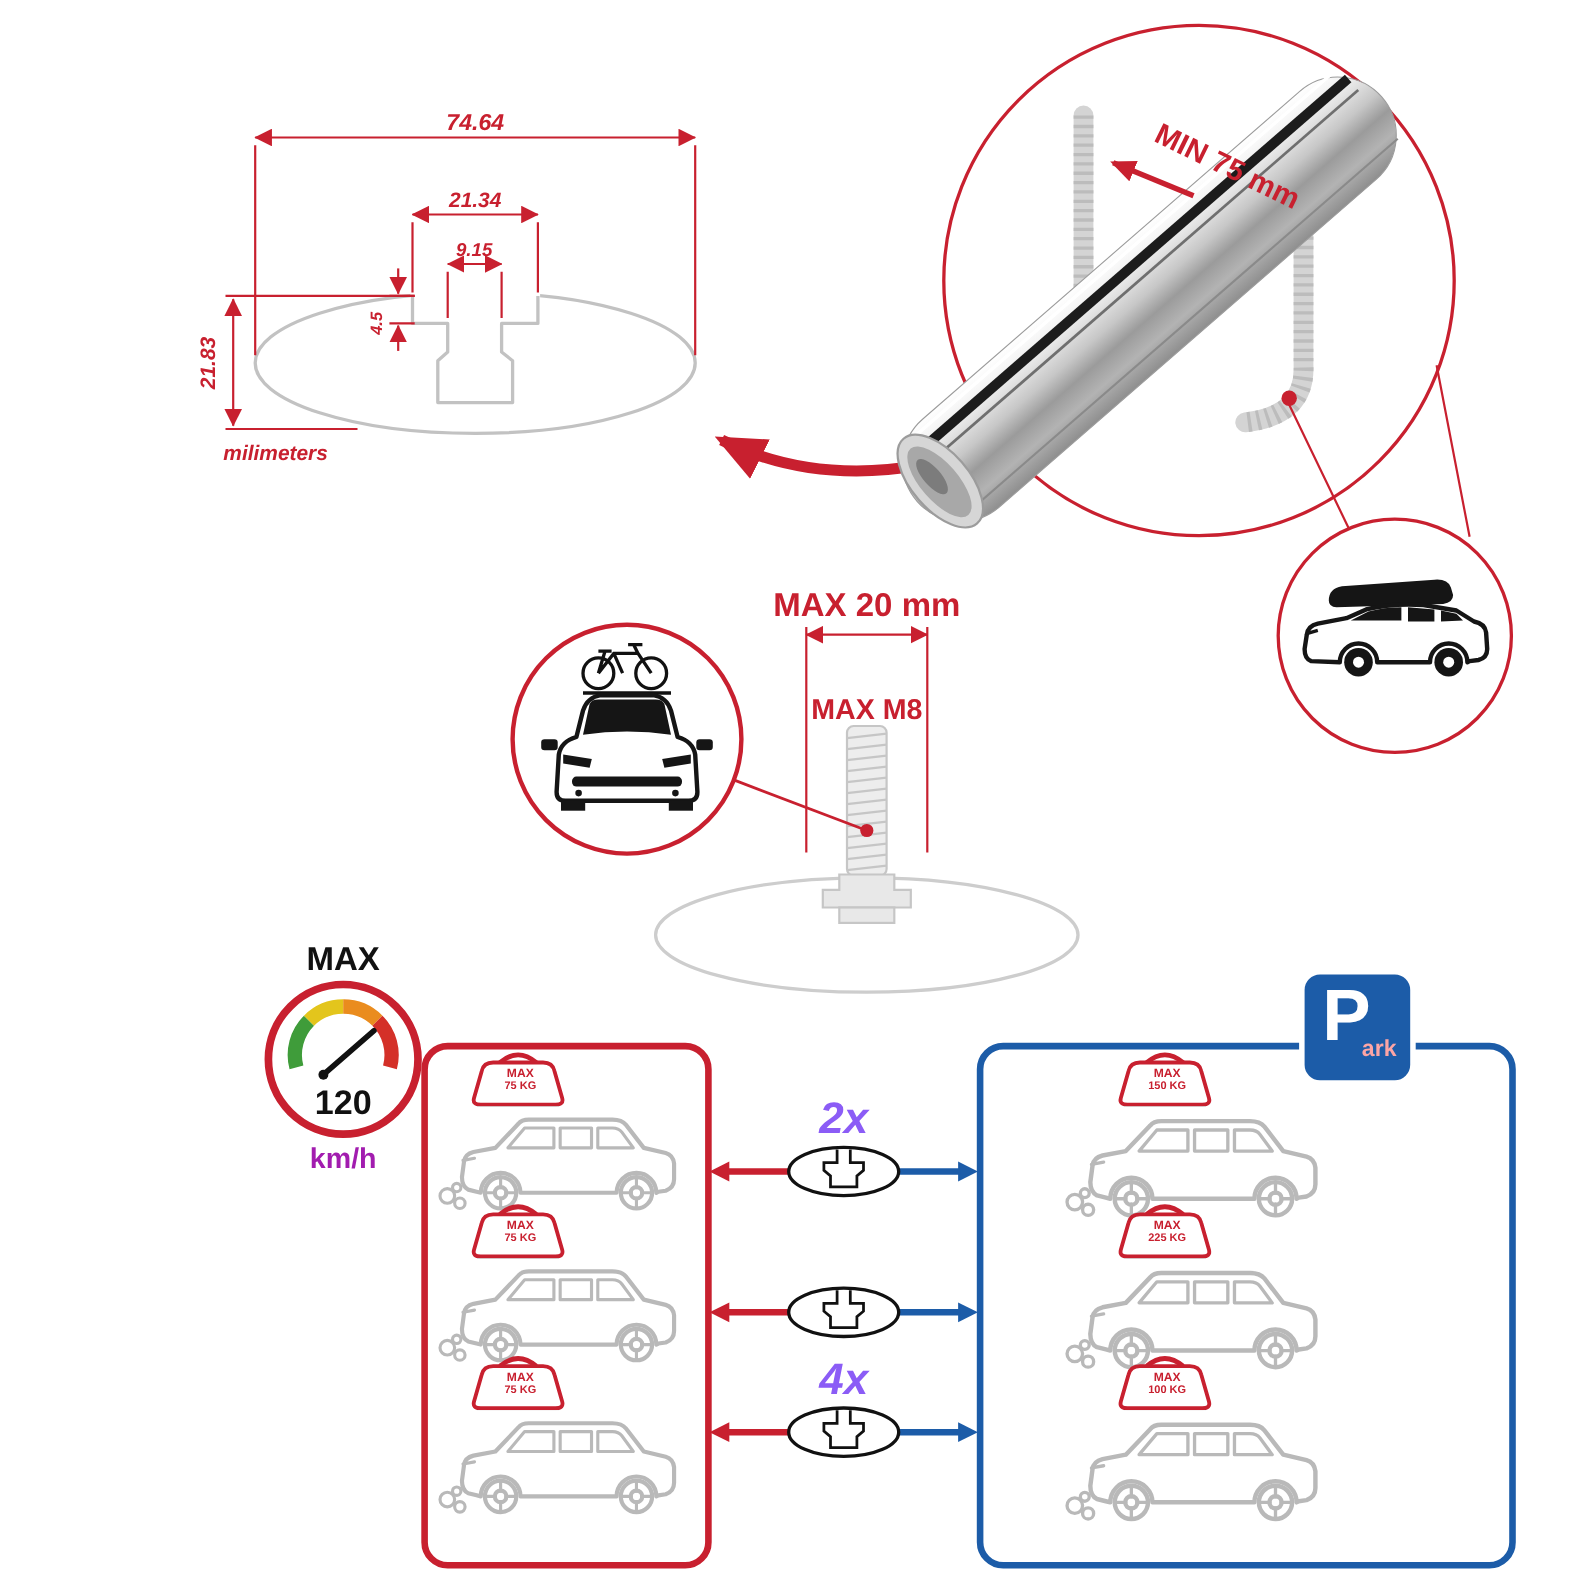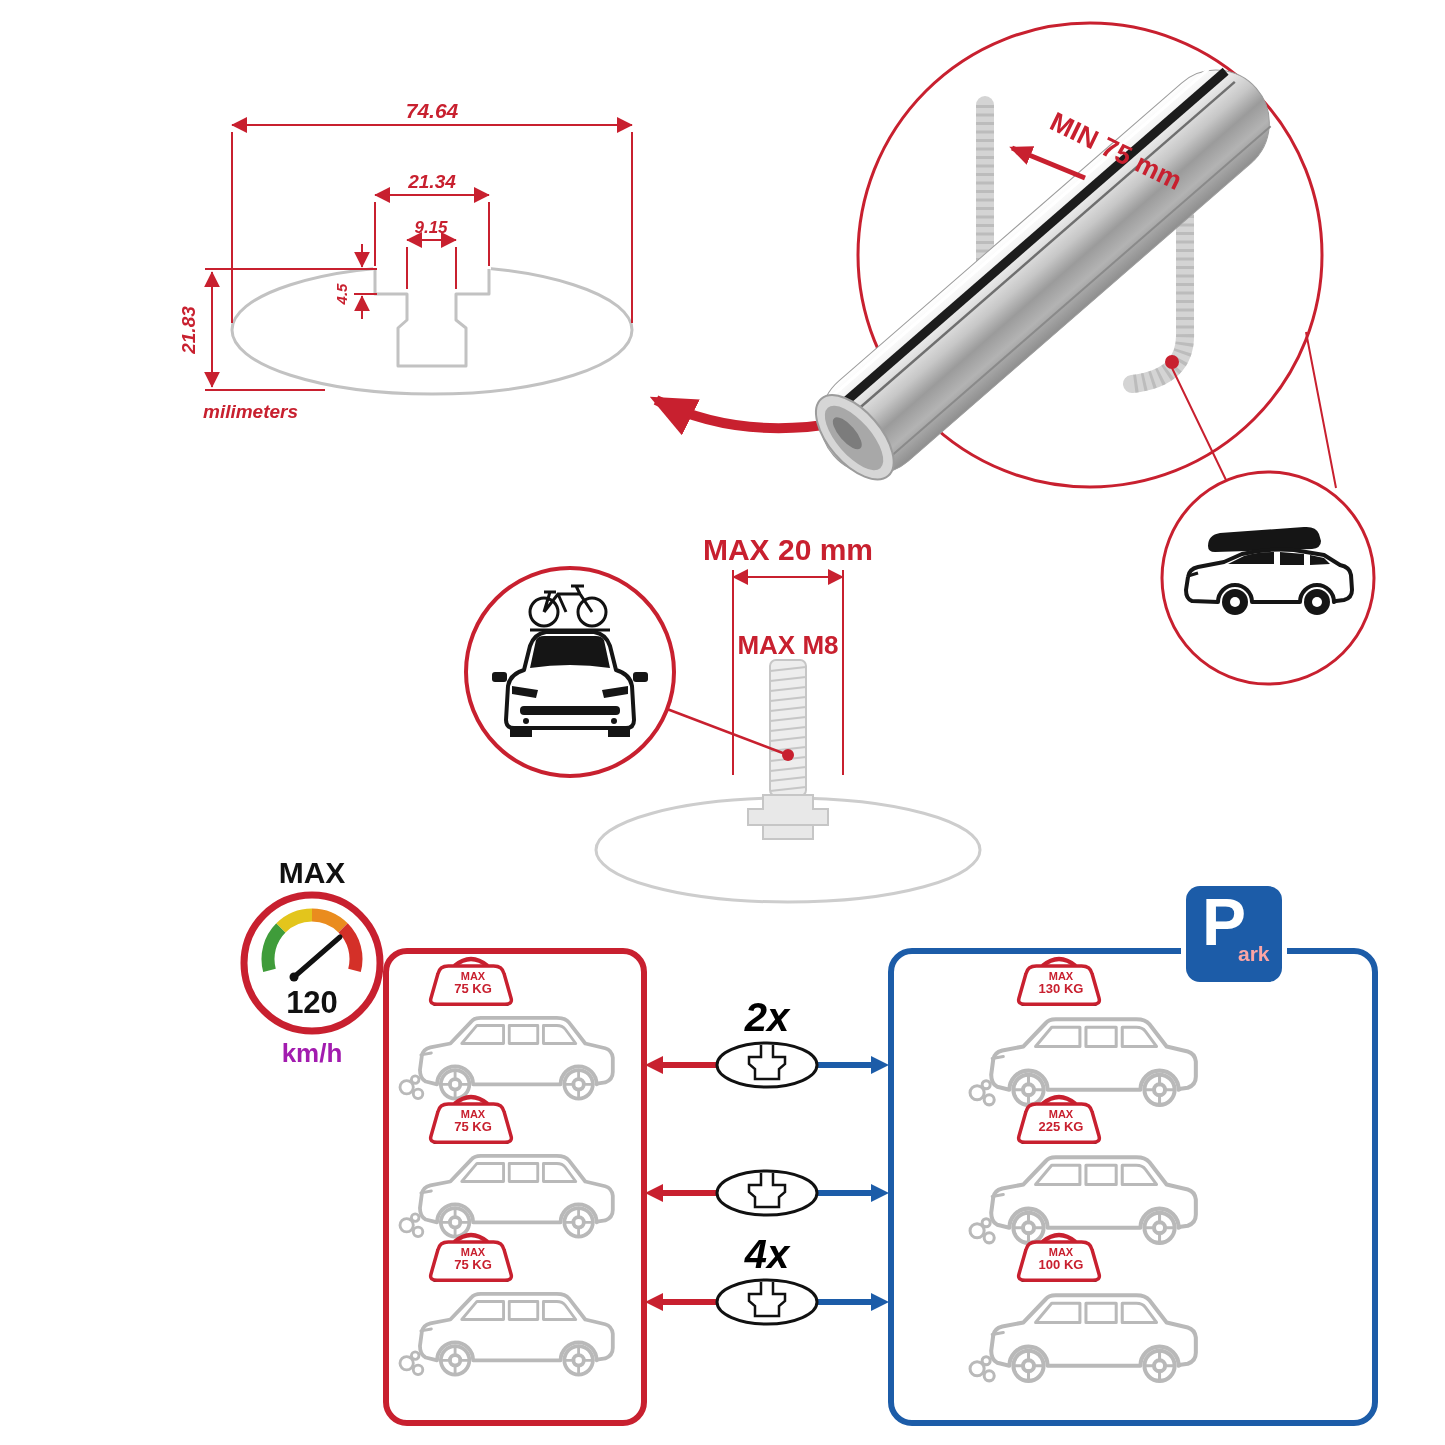--- a/index.html
+++ b/index.html
@@ -4,29 +4,29 @@
 <style>
   html,body{margin:0;padding:0;background:#fff;}
   .canvas{position:relative;width:1445px;height:1445px;background:#fff;overflow:hidden;
           font-family:"Liberation Sans", sans-serif;}
   .abs{position:absolute;}
   svg text{font-family:"Liberation Sans", sans-serif;}
   .dim{fill:#c8202f;font-weight:700;font-style:italic;}
   .redtxt{fill:#c8202f;font-weight:700;}
   .blacktxt{fill:#111;font-weight:700;}
   .label-max{color:#c8202f;font-weight:700;text-align:center;line-height:1.12;}
-  .count-label{position:absolute;left:645px;width:244px;text-align:center;color:#000000;
+  .count-label{position:absolute;left:645px;width:244px;text-align:center;color:#8b5cf6;
                font-size:40px;font-weight:700;font-style:italic;}
   .box{position:absolute;border-radius:24px;}
   .red-box{border:6px solid #c8202f;}
   .blue-box{border:6px solid #1c5ca8;}
   .car-block{position:absolute;width:245px;height:160px;}
   .bag-label{position:absolute;left:30px;top:18px;width:100px;}
   .bag-label .l1{font-size:11px;}
-  .bag-label .l2{font-size:13px;}
+  .bag-label .l2{font-size:10px;}
   .park{position:absolute;left:1186px;top:886px;width:96px;height:96px;background:#1c5ca8;
         border-radius:14px;box-shadow:0 0 0 5px #fff;z-index:6;}
   .park .p{position:absolute;left:16px;top:-2px;color:#fff;font-size:66px;font-weight:700;}
   .park .ark{position:absolute;left:52px;top:56px;color:#fca5a5;font-size:21px;font-weight:700;}
   .speed-title{position:absolute;left:252px;top:856px;width:120px;text-align:center;
                font-size:30px;font-weight:700;color:#111;}
   .speed-unit{position:absolute;left:252px;top:1038px;width:120px;text-align:center;
               font-size:26px;font-weight:700;color:#a21caf;}
 </style>
 </head>
@@ -290,21 +290,21 @@
   </svg>
 
   <div class="box blue-box" style="left:888px;top:948px;width:478px;height:466px"></div>
 
   <div class="car-block" style="left:965px;top:952px">
     <svg class="abs" style="left:46px;top:0" width="96" height="54" viewBox="0 0 110 62">
         <use href="#bag"></use>
       </svg>
     <div class="bag-label label-max" style="left:46px">
       <div class="l1">MAX</div>
-      <div class="l2">130 KG</div>
+      <div class="l2">150 KG</div>
     </div>
     <svg class="abs" style="left:0;top:44px" width="252" height="121" viewBox="0 0 250 120">
         <use href="#suv"></use>
       </svg>
   </div>
   <div class="car-block" style="left:965px;top:1090px">
     <svg class="abs" style="left:46px;top:0" width="96" height="54" viewBox="0 0 110 62">
         <use href="#bag"></use>
       </svg>
     <div class="bag-label label-max" style="left:46px">

